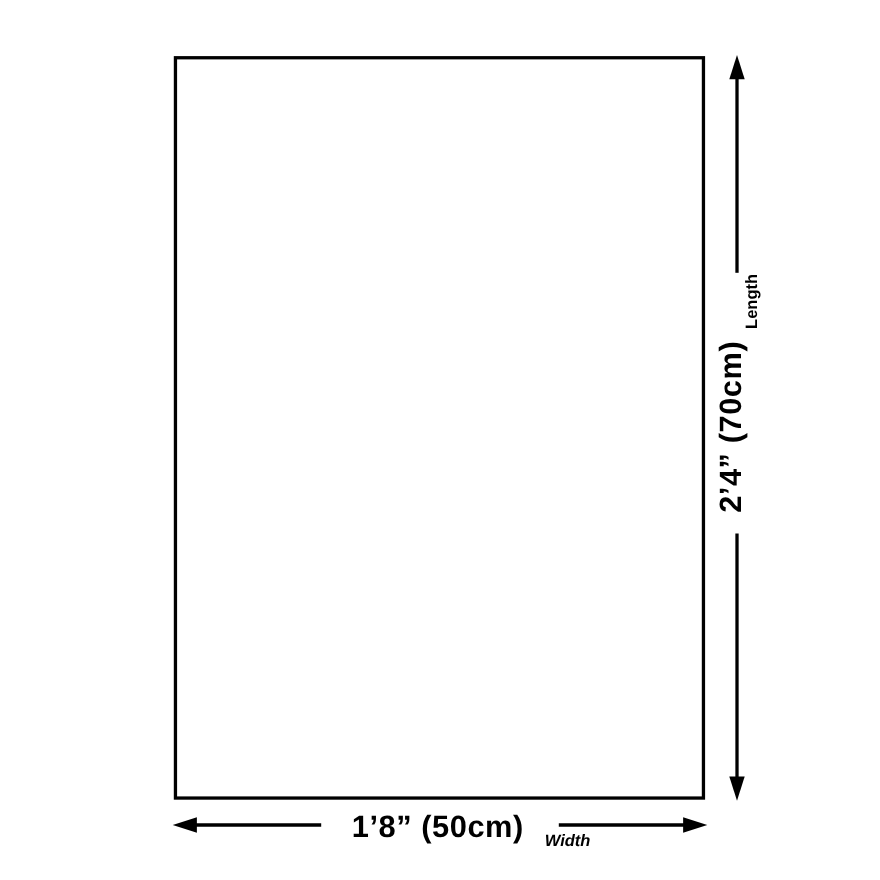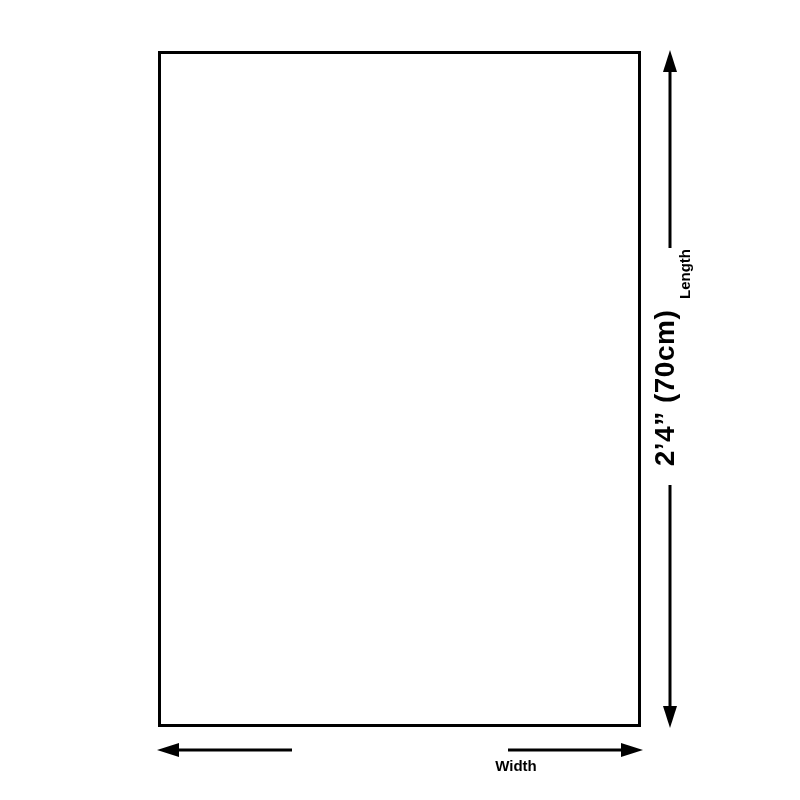--- a/index.html
+++ b/index.html
@@ -78,20 +78,21 @@
       <polygon points="670,50 663,72 677,72" fill="#000000"></polygon>
       <line x1="670" y1="69" x2="670" y2="248" stroke="#000000" stroke-width="3"></line>
     </g>
 
     <g>
       <line x1="670" y1="485" x2="670" y2="709" stroke="#000000" stroke-width="3"></line>
       <polygon points="670,728 663,706 677,706" fill="#000000"></polygon>
     </g>
   </svg>
 
+  <div class="dim-value h-center" style="left: 398px; top: 752px;">1’8” (50cm)</div>
 
-  <div class="dim-label h-center" style="left: 516px; top: 765px;">Width</div>
+  <div class="dim-label h-center" style="left: 516px; top: 765px; font-style: italic;">Width</div>
 
   <div class="dim-value v-rotated" style="left: 665px; top: 388px;">2’4” (70cm)</div>
 
   <div class="dim-label v-rotated" style="left: 684px; top: 274px;">Length</div>
 
 </div>
 
 </body></html>

